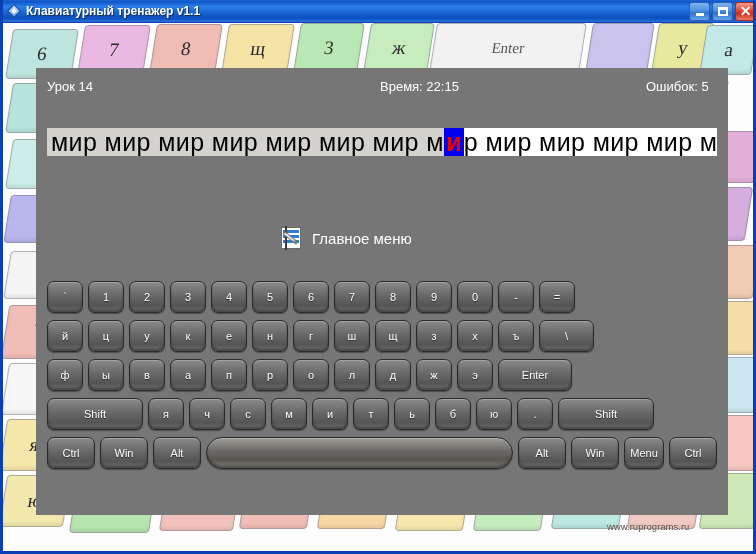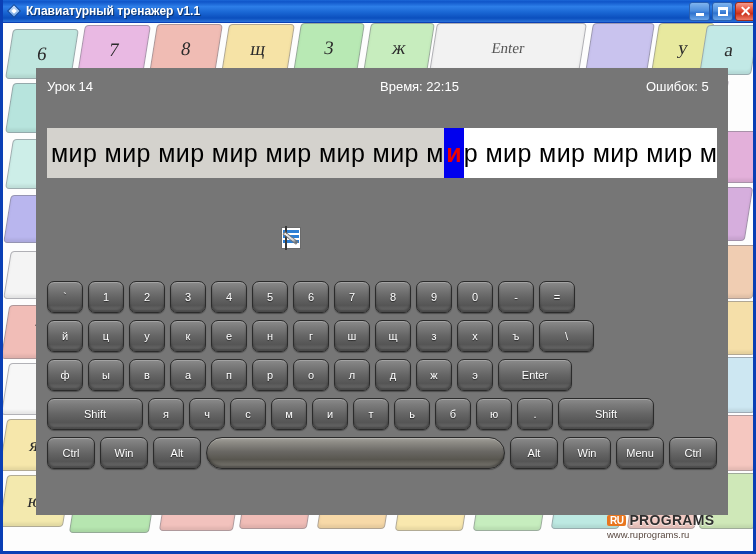--- a/index.html
+++ b/index.html
@@ -111,21 +111,21 @@
     position: absolute; top: 11px;
     color: #ffffff; font-size: 13px; white-space: nowrap;
   }
   #status-lesson { left: 11px; }
   #status-time { left: 344px; }
   #status-errors { left: 610px; }
 
   
   #typing-area {
     position: absolute; left: 11px; top: 60px;
-    width: 670px; height: 50px;
+    width: 670px; height: 28px;
     display: flex; align-items: stretch;
     overflow: hidden;
     font-family: "Liberation Sans", sans-serif;
   }
   #typed-part {
     background: #d4d2cd;
     color: #000000;
     font-size: 25px;
     display: flex; align-items: center;
     white-space: pre;
@@ -319,20 +319,21 @@
 
     <div id="main-menu">
       <div id="menu-icon">
         <div class="sheet"></div>
         <div class="bar b1"></div>
         <div class="bar b2"></div>
         <div class="bar b3"></div>
         <div class="flagpole"></div>
         <div class="pencil"></div>
       </div>
+      <div id="menu-label">Главное меню</div>
     </div>
 
     <div id="keyboard">
         <div class="krow">
           <div class="key" style="width: 36px;">`</div>
           <div class="key" style="width: 36px;">1</div>
           <div class="key" style="width: 36px;">2</div>
           <div class="key" style="width: 36px;">3</div>
           <div class="key" style="width: 36px;">4</div>
           <div class="key" style="width: 36px;">5</div>
@@ -387,28 +388,24 @@
           <div class="key" style="width: 36px;">.</div>
           <div class="key" style="width: 96px;">Shift</div>
         </div>
         <div class="krow">
           <div class="key" style="width: 48px;">Ctrl</div>
           <div class="key" style="width: 48px;">Win</div>
           <div class="key" style="width: 48px;">Alt</div>
           <div class="key wide-space"></div>
           <div class="key" style="width: 48px;">Alt</div>
           <div class="key" style="width: 48px;">Win</div>
-          <div class="key" style="width: 48px;">Menu</div>
+          <div class="key" style="width: 40px;">Menu</div>
           <div class="key" style="width: 48px;">Ctrl</div>
         </div>
       </div>
 
   </div>
 
   <div id="watermark">
-    <div id="wm-top">
-      <span id="wm-badge">RU</span>
-      <span id="wm-name">PROGRAMS</span>
-    </div>
     <div id="wm-url">www.ruprograms.ru</div>
   </div>
 
 </div>
 
 </body></html>

